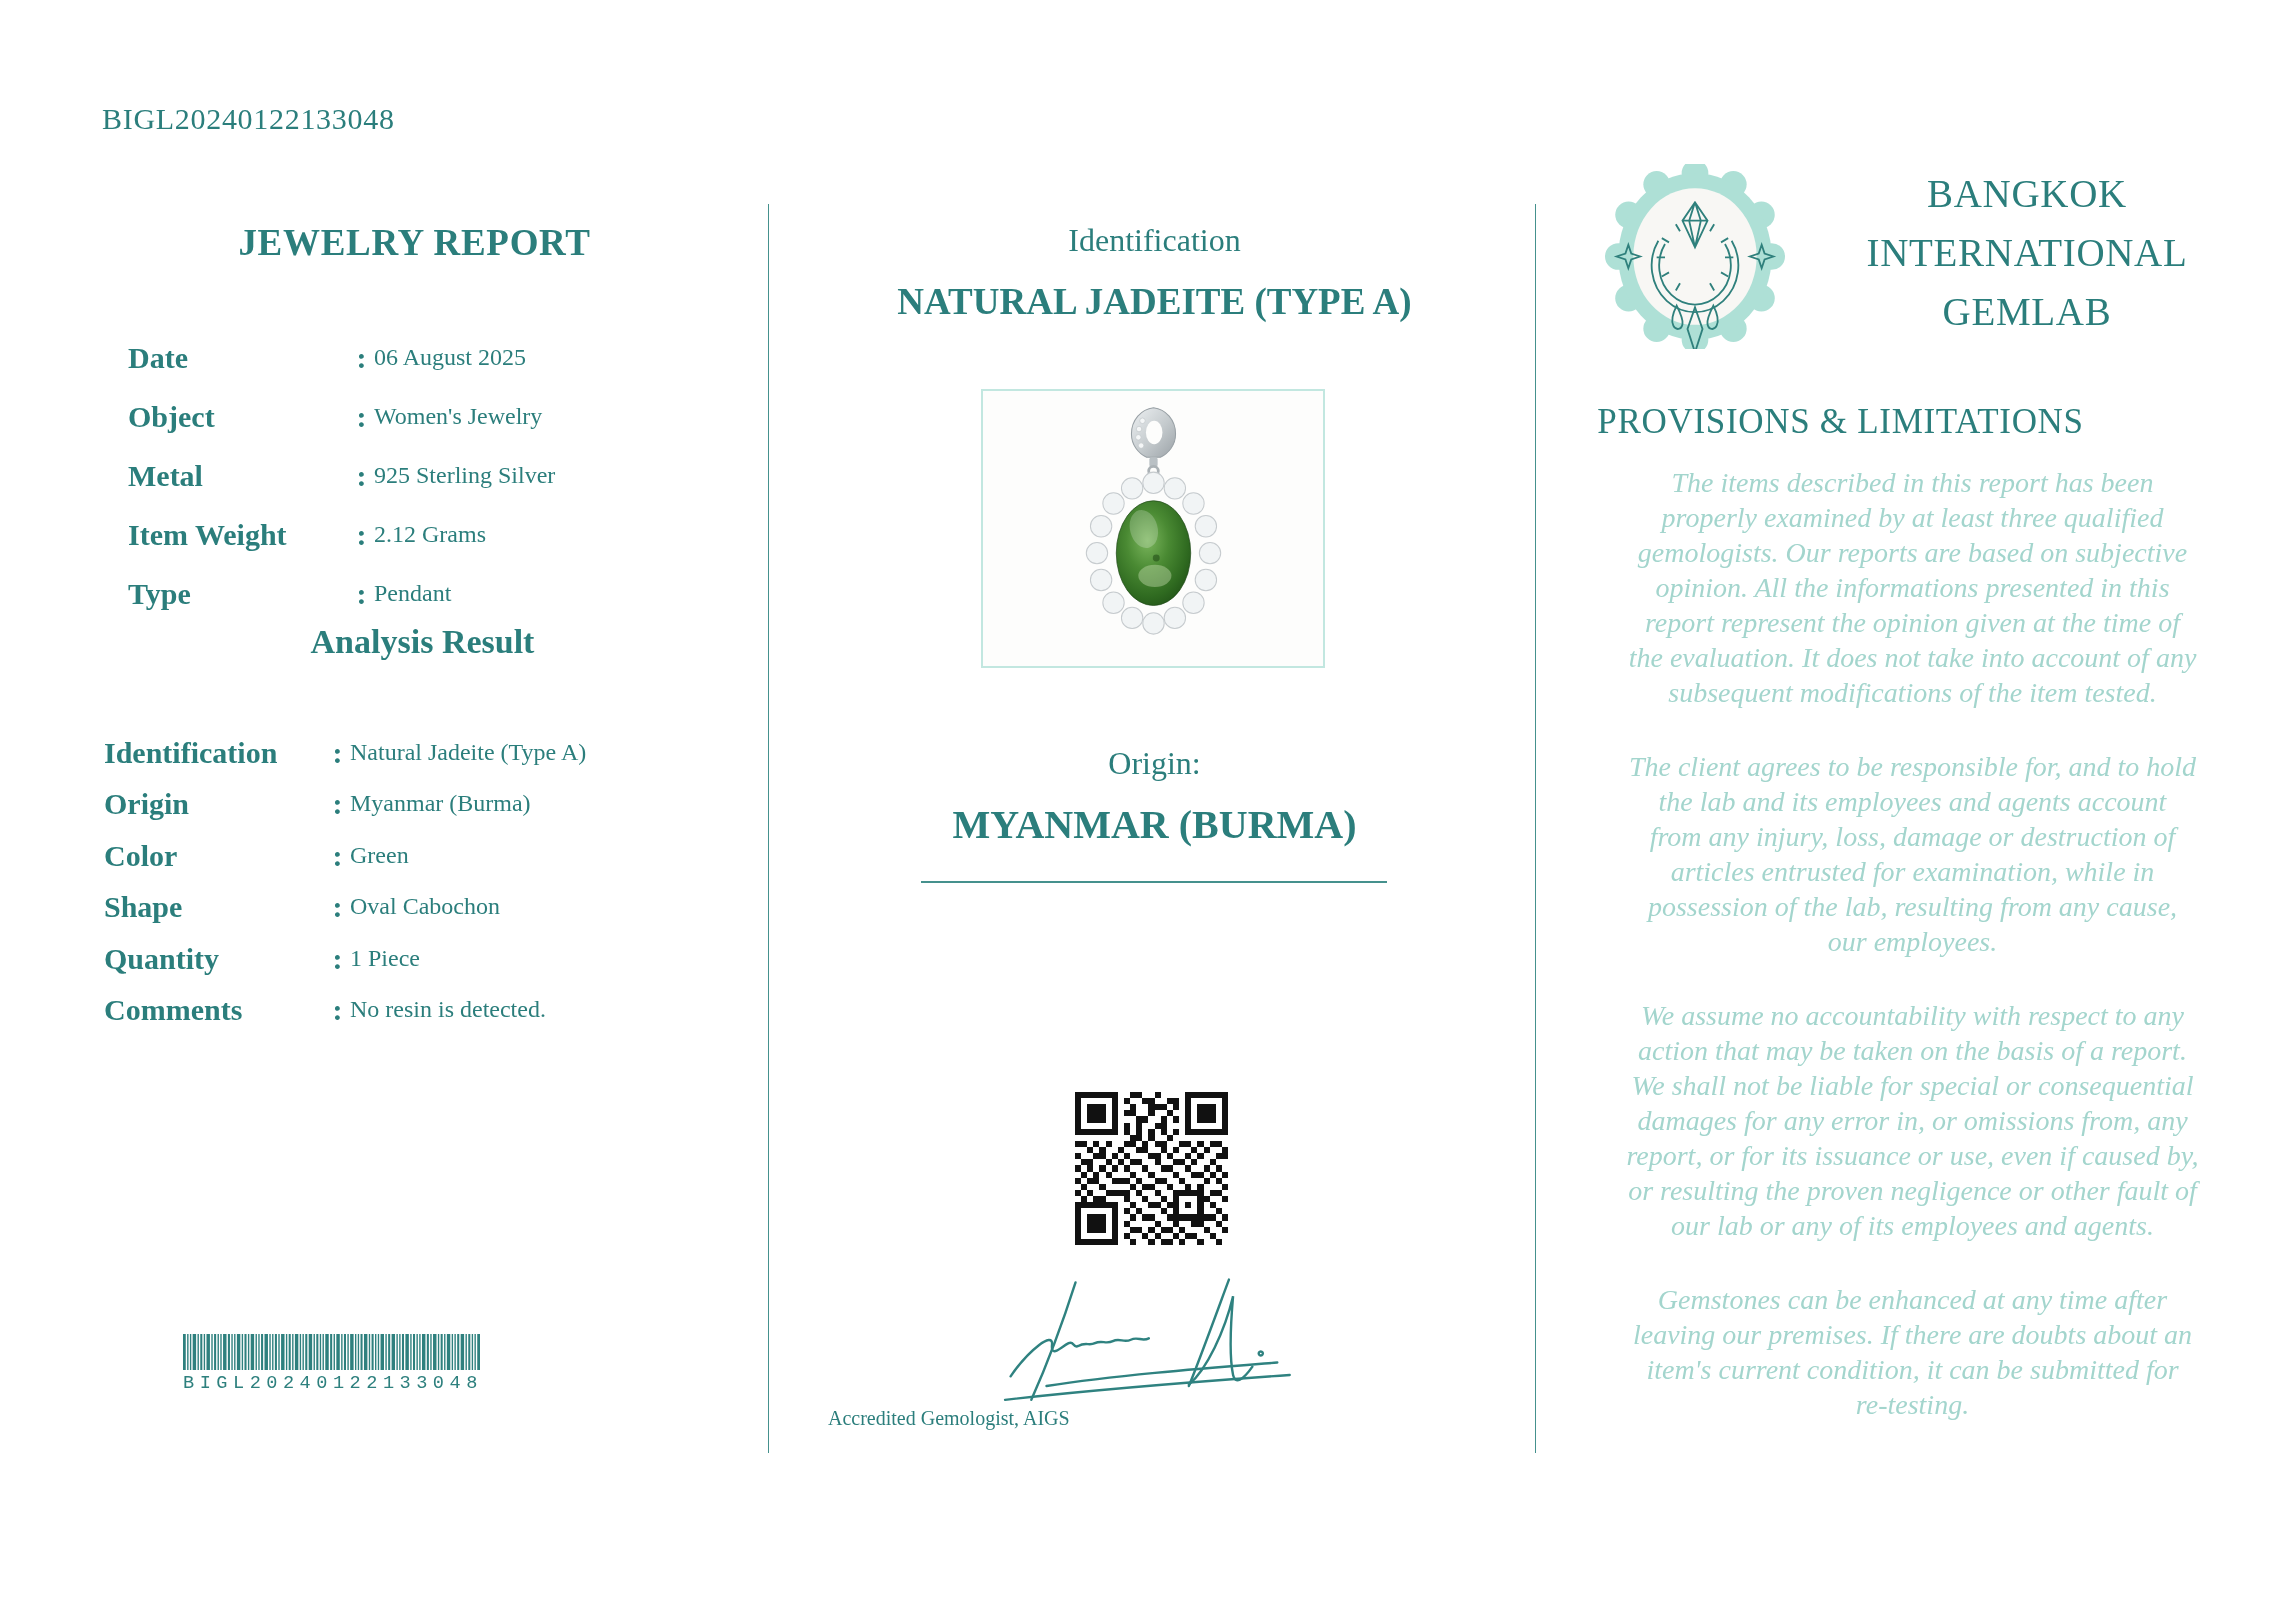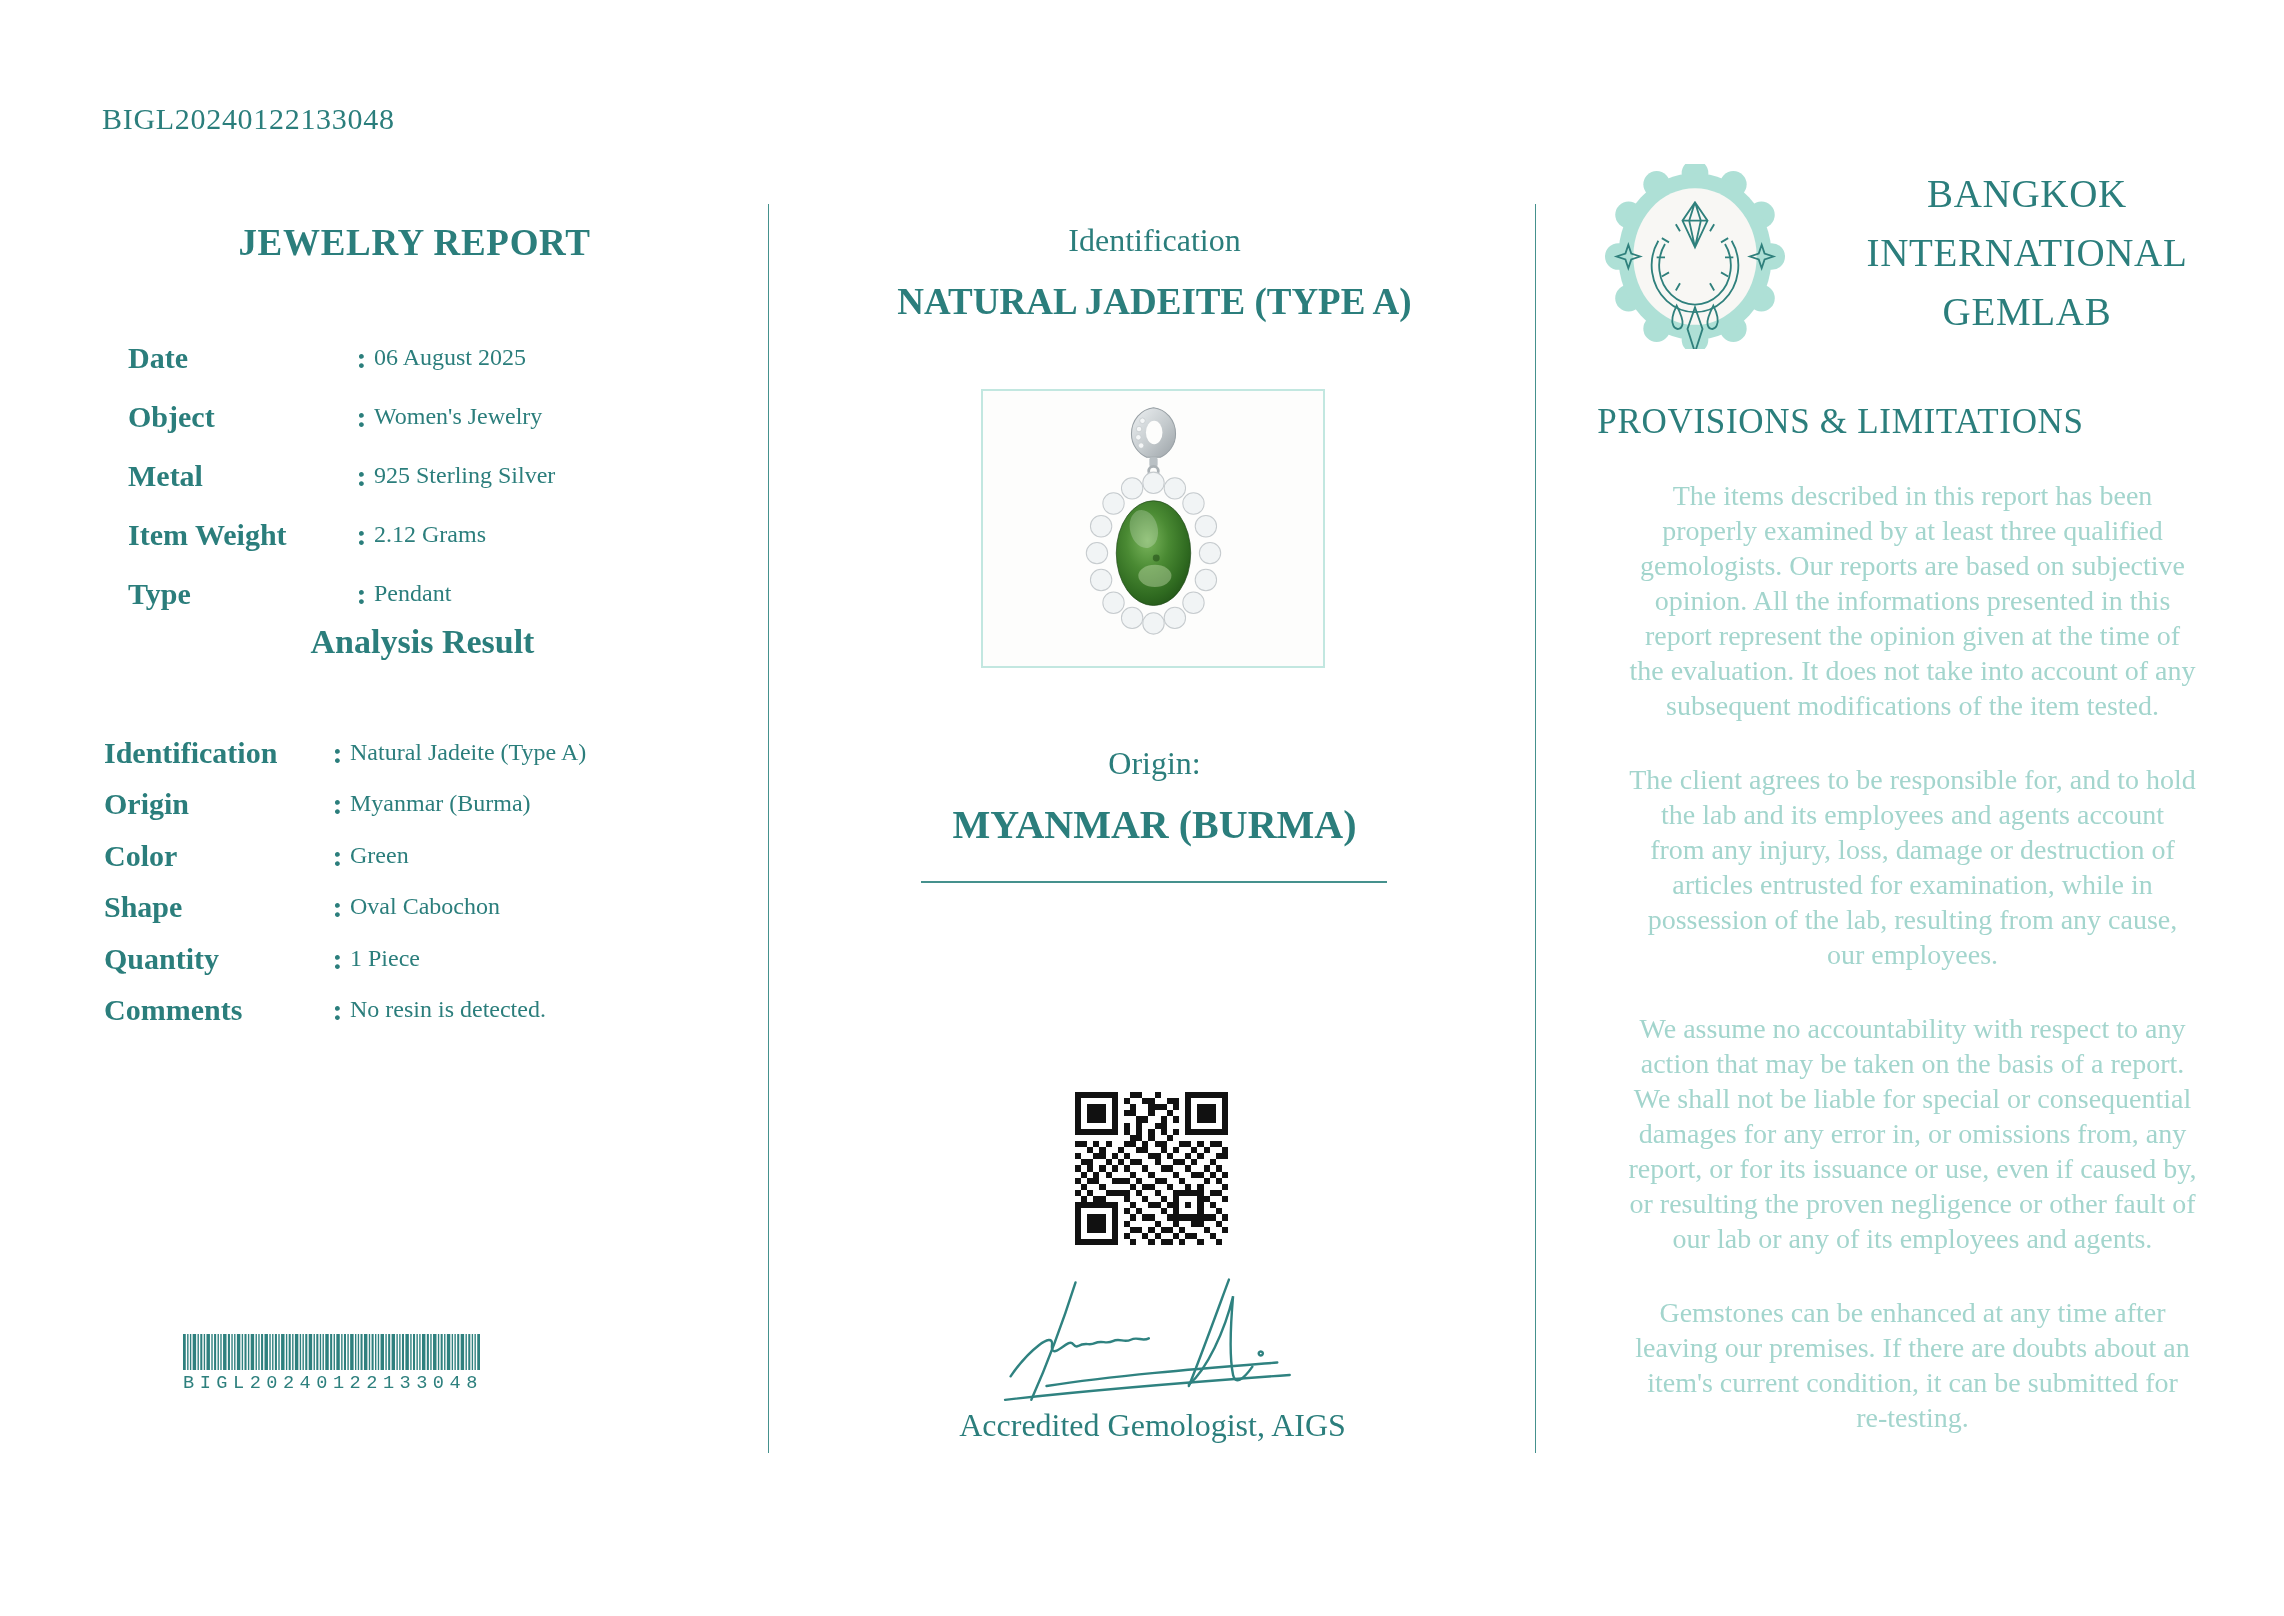--- a/index.html
+++ b/index.html
@@ -62,39 +62,39 @@
   .origin-heading{top:745px;}
   .origin-value{
     position:absolute;left:775px;width:759px;text-align:center;
     top:801px;font-size:40px;font-weight:700;
   }
   .mid-divider{position:absolute;left:921px;top:881px;width:466px;height:2.1px;background:#45918d;}
   .qr{position:absolute;left:1075px;top:1092px;width:153px;height:153px;}
   .qr svg{width:153px;height:153px;display:block;}
   .signature{position:absolute;left:965px;top:1267px;width:380px;height:142px;}
   .signer-title{
-    position:absolute;left:828px;top:1407px;width:649px;text-align:center;
-    font-size:32px;color:#2b7e7c;
+    position:absolute;left:828px;top:1407px;width:649px;text-align:left;
+    font-size:20px;color:#2b7e7c;
   }
   
   .logo{position:absolute;left:1603px;top:164px;width:184px;height:185px;}
   .lab-name{
     position:absolute;left:1795px;top:164px;width:464px;
     text-align:center;font-size:39px;line-height:59px;color:#2b7e7c;letter-spacing:0.7px;
   }
   .provisions-heading{
     position:absolute;left:1509px;top:402px;width:663px;text-align:center;
     font-size:35px;letter-spacing:0.7px;color:#2b7e7c;
   }
   .provisions{
     position:absolute;left:1588px;top:461px;width:649px;text-align:center;
     color:#a3d5cd;
   }
   .provisions p{
-    margin:17px 0 39px 0;font-size:28px;line-height:35px;
+    margin:4px 0 39px 0;font-size:28px;line-height:35px;font-style:italic;
   }
   .provisions .ln{display:block;}
 </style>
 </head>
 <body>
 
 <div class="page">
 
   <div class="cert-no">BIGL20240122133048</div>
 

